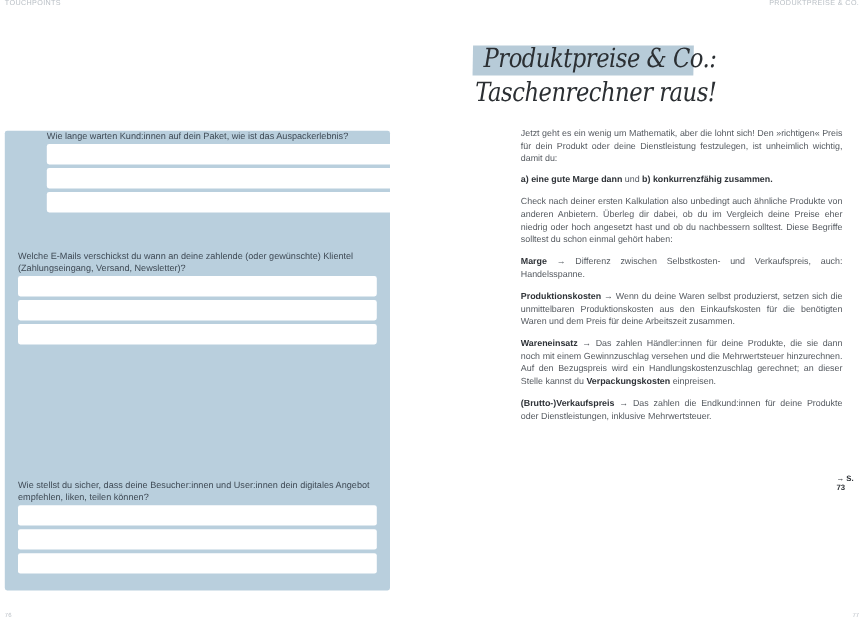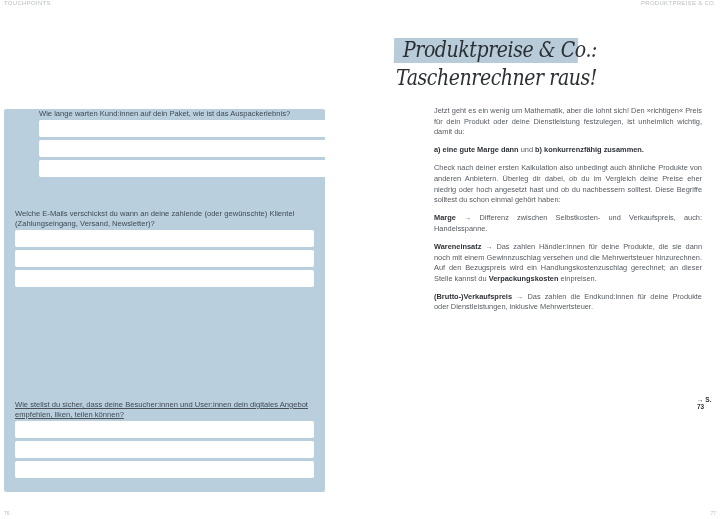--- a/index.html
+++ b/index.html
@@ -38,39 +38,40 @@
     <input class="answer-field" value="" style="">
     <input class="answer-field" value="" style="">
     <input class="answer-field" value="" style="">
   </div>
   <div class="q-block" style="top:100px;">
     <div class="q-label">Welche E-Mails verschickst du wann an deine zahlende (oder gewünschte) Klientel (Zahlungseingang, Versand, Newsletter)?</div>
     <input class="answer-field" value="" style="">
     <input class="answer-field" value="" style="">
     <input class="answer-field" value="" style="">
   </div>
-  <div class="q-block" style="top:291px;text-decoration:underline;">
+  <div class="q-block" style="top:291px;">
     <div class="q-label">Wie stellst du sicher, dass deine Besucher:innen und User:innen dein digitales Angebot empfehlen, liken, teilen können?</div>
     <input class="answer-field" value="" style="">
     <input class="answer-field" value="" style="">
     <input class="answer-field" value="" style="">
   </div>
 </div>
 
 <div class="title-wrap">
   <div class="title-highlight"></div>
   <div class="title-line">Produktpreise &amp; Co.:</div>
   <div class="title-line">Taschenrechner raus!</div>
 </div>
 
 <div class="body-col">
   <p>Jetzt geht es ein wenig um Mathematik, aber die lohnt sich! Den »richtigen« Preis für dein Produkt oder deine Dienstleistung festzulegen, ist unheimlich wichtig, damit du:</p>
   <p><b>a) eine gute Marge dann</b><span> und </span><b>b) konkurrenzfähig zusammen.</b></p>
   <p>Check nach deiner ersten Kalkulation also unbedingt auch ähnliche Produkte von anderen Anbietern. Überleg dir dabei, ob du im Vergleich deine Preise eher niedrig oder hoch angesetzt hast und ob du nachbessern solltest. Diese Begriffe solltest du schon einmal gehört haben:</p>
   <p><b>Marge</b><span> → Differenz zwischen Selbstkosten- und Verkaufspreis, auch: Handelsspanne.</span></p>
+  <p><b>Produktionskosten</b><span> → Wenn du deine Waren selbst produzierst, setzen sich die unmittelbaren Produktionskosten aus den Einkaufskosten für die benötigten Waren und dem Preis für deine Arbeitszeit zusammen.</span></p>
   <p><b>Wareneinsatz</b><span> → Das zahlen Händler:innen für deine Produkte, die sie dann noch mit einem Gewinnzuschlag versehen und die Mehrwertsteuer hinzurechnen. Auf den Bezugspreis wird ein Handlungskostenzuschlag gerechnet; an dieser Stelle kannst du </span><b>Verpackungskosten</b><span> einpreisen.</span></p>
   <p><b>(Brutto-)Verkaufspreis</b><span> → Das zahlen die Endkund:innen für deine Produkte oder Dienstleistungen, inklusive Mehrwertsteuer.</span></p>
 </div>
 
 <div class="xref">→ S. 73</div>
 
 <div class="page-num pn-left">76</div>
 <div class="page-num pn-right">77</div>
 
 </body></html>

